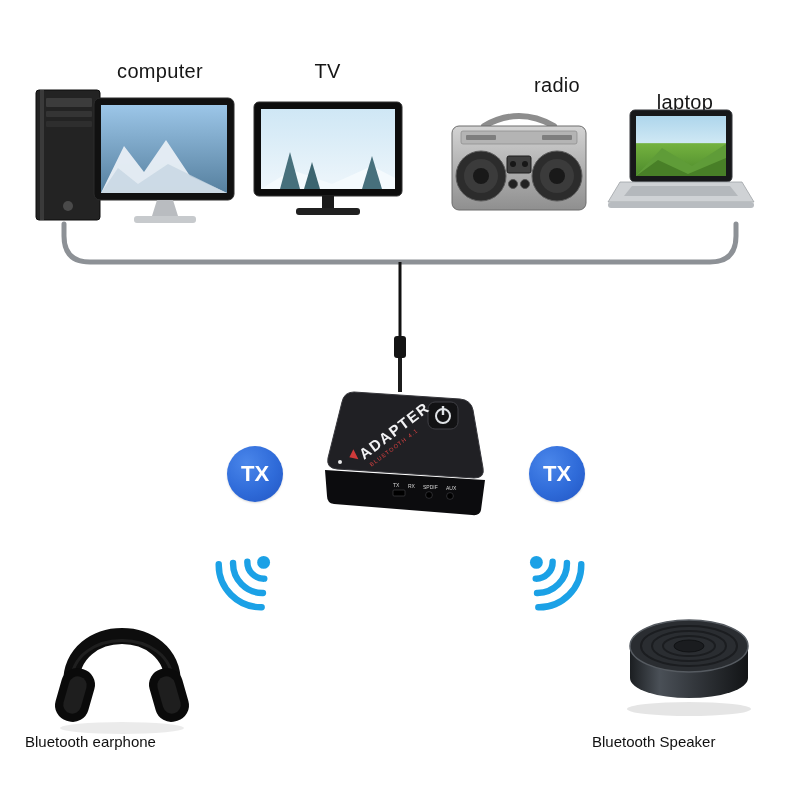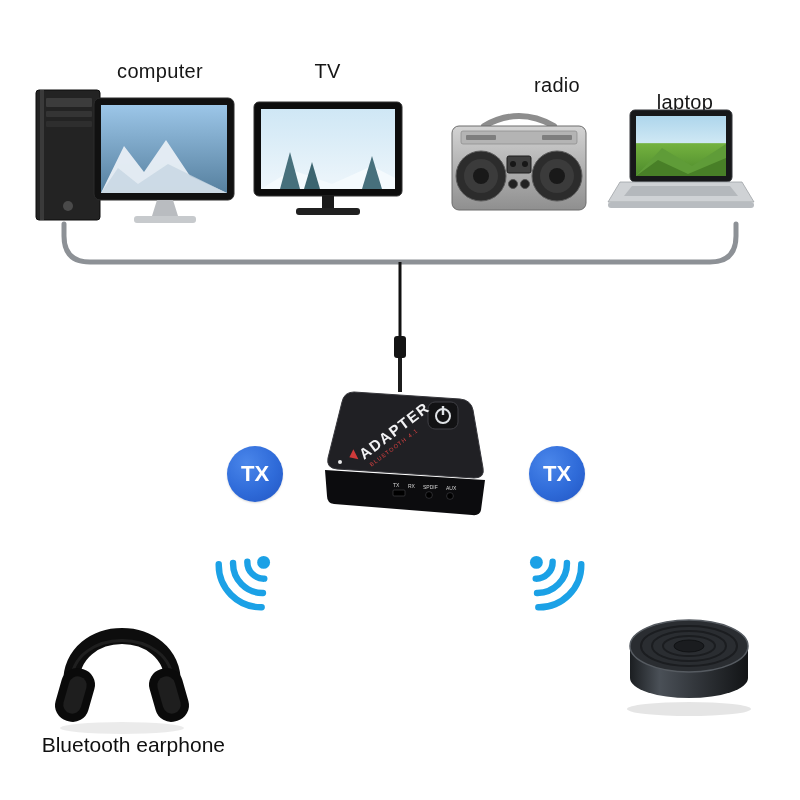--- a/index.html
+++ b/index.html
@@ -6,21 +6,21 @@
   .stage{
     position:relative;width:800px;height:800px;background:#ffffff;overflow:hidden;
     font-family:"Liberation Sans", sans-serif;color:#151515;
   }
   .abs{position:absolute;}
   .device-label{
     position:absolute;text-align:center;font-size:20px;color:#161616;
     letter-spacing:.3px;
   }
   .bottom-label{
-    position:absolute;text-align:right;font-size:21px;color:#101010;
+    position:absolute;text-align:left;font-size:15px;color:#101010;
   }
   .tx-badge{
     position:absolute;width:56px;height:56px;border-radius:50%;
     background:radial-gradient(circle at 35% 30%, #4a86ea 0%, #2f6bd9 55%, #2255c2 100%);
     color:#fff;font-size:22px;font-weight:bold;display:flex;align-items:center;justify-content:center;
     box-shadow:0 1px 2px rgba(0,0,0,.15);
   }
   .signal{position:absolute;width:92px;height:92px;}
   .signal.left{transform:rotate(-135deg);}
   .signal.right{transform:rotate(135deg);}
@@ -201,14 +201,15 @@
       <linearGradient id="spkBody" x1="0" y1="0" x2="1" y2="0">
         <stop offset="0" stop-color="#1b1e21"></stop>
           <stop offset="0.25" stop-color="#4a5057"></stop>
           <stop offset="0.55" stop-color="#33373c"></stop>
           <stop offset="1" stop-color="#121416"></stop>
       </linearGradient>
     </defs>
   </svg>
 
   <div class="bottom-label" style="left:25px;top:733px;width:200px;">Bluetooth earphone</div>
+  <div class="bottom-label" style="left:592px;top:733px;width:190px;">Bluetooth Speaker</div>
 
 </div>
 
 </body></html>

